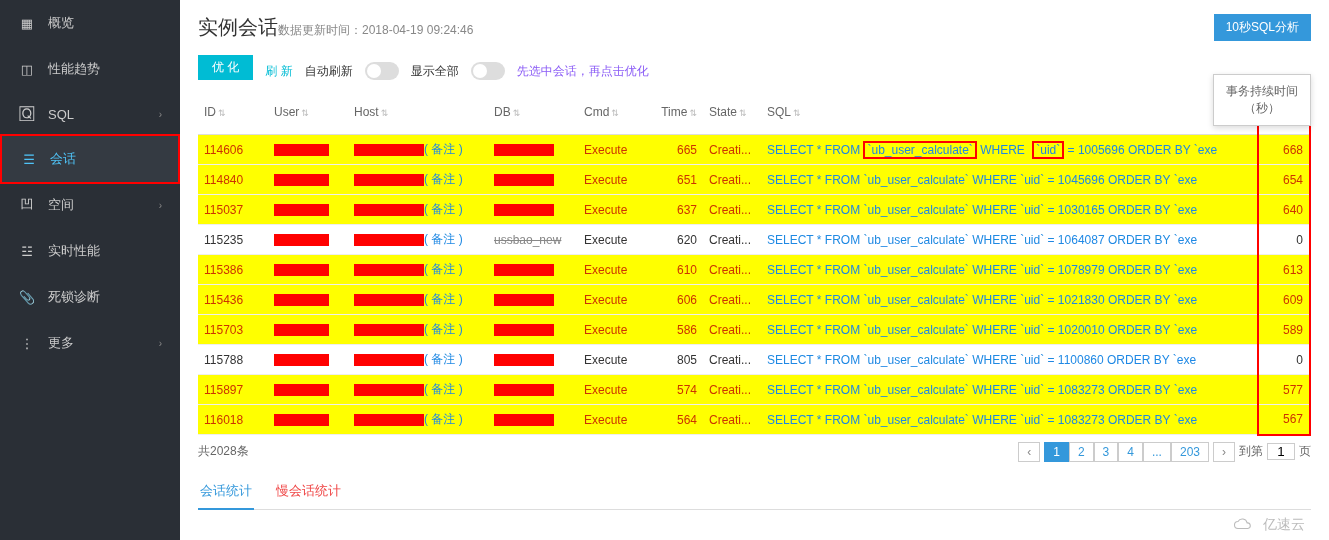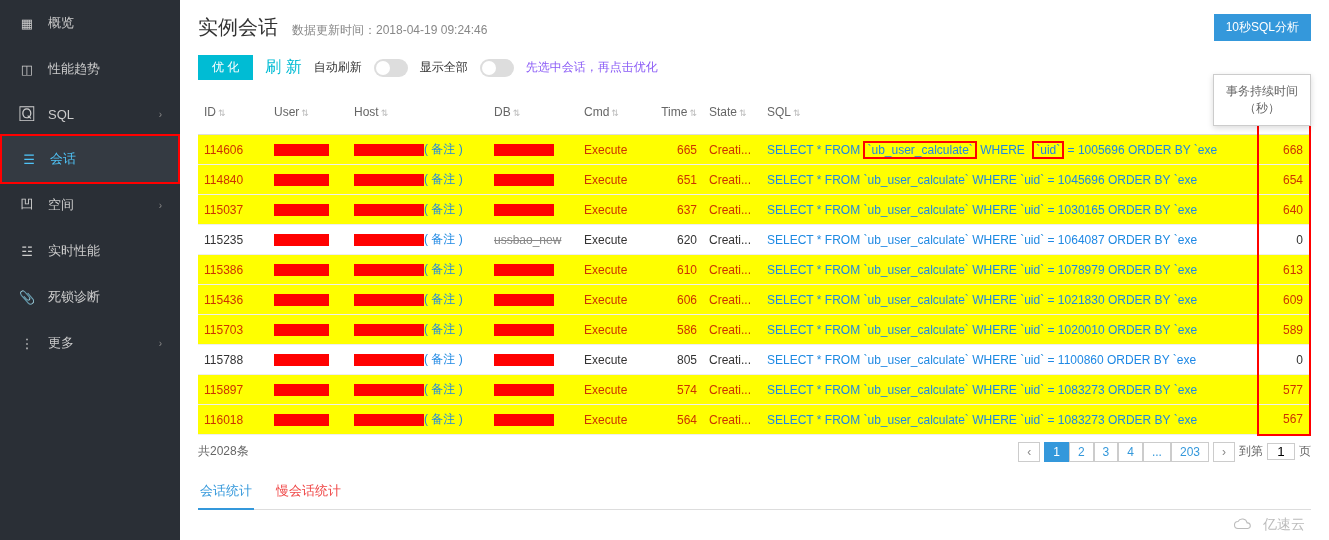--- a/index.html
+++ b/index.html
@@ -6,26 +6,26 @@
 body { font-family: "Microsoft YaHei", Arial, sans-serif; font-size: 12px; color: #333; background: #fff; }
 .container { display: flex; width: 1329px; height: 540px; }
 .sidebar { width: 180px; background: #2a2f36; color: #ccc; flex-shrink: 0; }
 .menu-item { display: flex; align-items: center; padding: 14px 18px; cursor: pointer; font-size: 13px; color: #ccc; }
 .menu-item.active { background: #343a42; color: #4fc3f7; }
 .menu-icon { width: 18px; margin-right: 12px; display: inline-flex; align-items: center; justify-content: center; }
 .menu-chevron { margin-left: auto; font-size: 10px; color: #888; }
 .red-box-menu { border: 2px solid #ff0000; margin: -2px 0; }
 .main { flex: 1; padding: 14px 18px 8px 18px; overflow: hidden; position: relative; background: #fff; }
 .header-row { display: flex; align-items: baseline; margin-bottom: 14px; }
-.page-title { font-size: 20px; color: #333; margin-right: 14px; }
+.page-title { font-size: 20px; color: #333; }
 .update-time { font-size: 12px; color: #888; }
 .top-right-btn { position: absolute; top: 14px; right: 18px; background: #3498db; color: #fff; padding: 5px 12px; border: none; cursor: pointer; font-size: 12px; }
-.toolbar { display: flex; align-items: center; gap: 12px; margin-bottom: 8px; }
+.toolbar { display: flex; align-items: flex-end; gap: 12px; margin-bottom: 8px; }
 .btn-primary { background: #00bcd4; color: #fff; border: none; padding: 4px 14px; cursor: pointer; font-size: 12px; }
-.link-action { color: #00bcd4; cursor: pointer; font-size: 16px; }
+.link-action { color: #00bcd4; cursor: pointer; font-size: 12px; }
 .switch { width: 34px; height: 18px; background: #ddd; border-radius: 9px; position: relative; cursor: pointer; }
 .switch::after { content: ''; position: absolute; width: 14px; height: 14px; background: #fff; border-radius: 50%; top: 2px; left: 2px; }
 .hint-red { color: #8b5cf6; font-size: 12px; }
 .toolbar-right { margin-left: auto; display: flex; align-items: center; gap: 10px; }
 .hint-gray { color: #666; font-size: 12px; }
 .btn-outline { border: 1px solid #f0506e; color: #f0506e; background: #fff; padding: 3px 10px; cursor: pointer; font-size: 12px; }
 .tooltip-box { position: absolute; right: 18px; top: 74px; background: #fff; border: 1px solid #ccc; box-shadow: 0 2px 6px rgba(0,0,0,0.15); padding: 8px 12px; font-size: 12px; color: #666; text-align: center; z-index: 10; }
 table { width: 100%; border-collapse: collapse; font-size: 12px; }
 thead th { text-align: left; padding: 8px 6px; font-weight: normal; color: #666; border-bottom: 1px solid #ddd; position: relative; }
 .sort-icon { color: #bbb; font-size: 9px; margin-left: 2px; }

